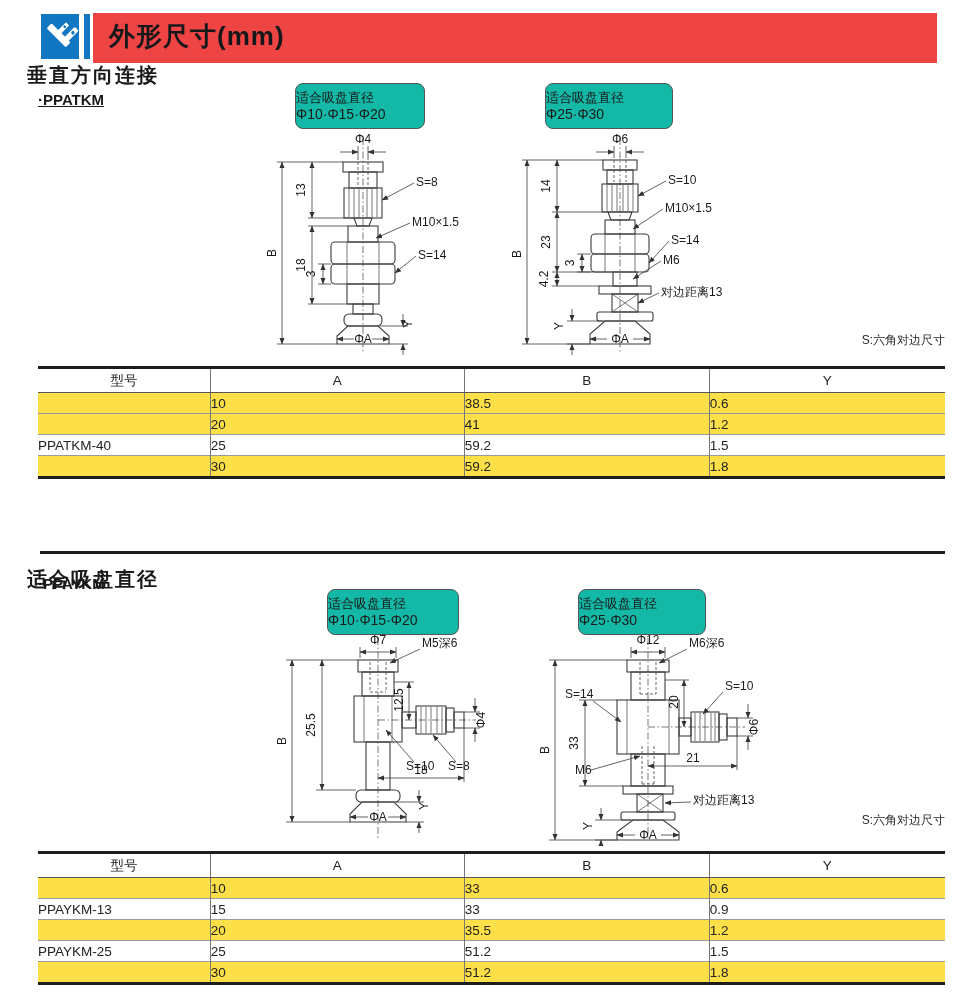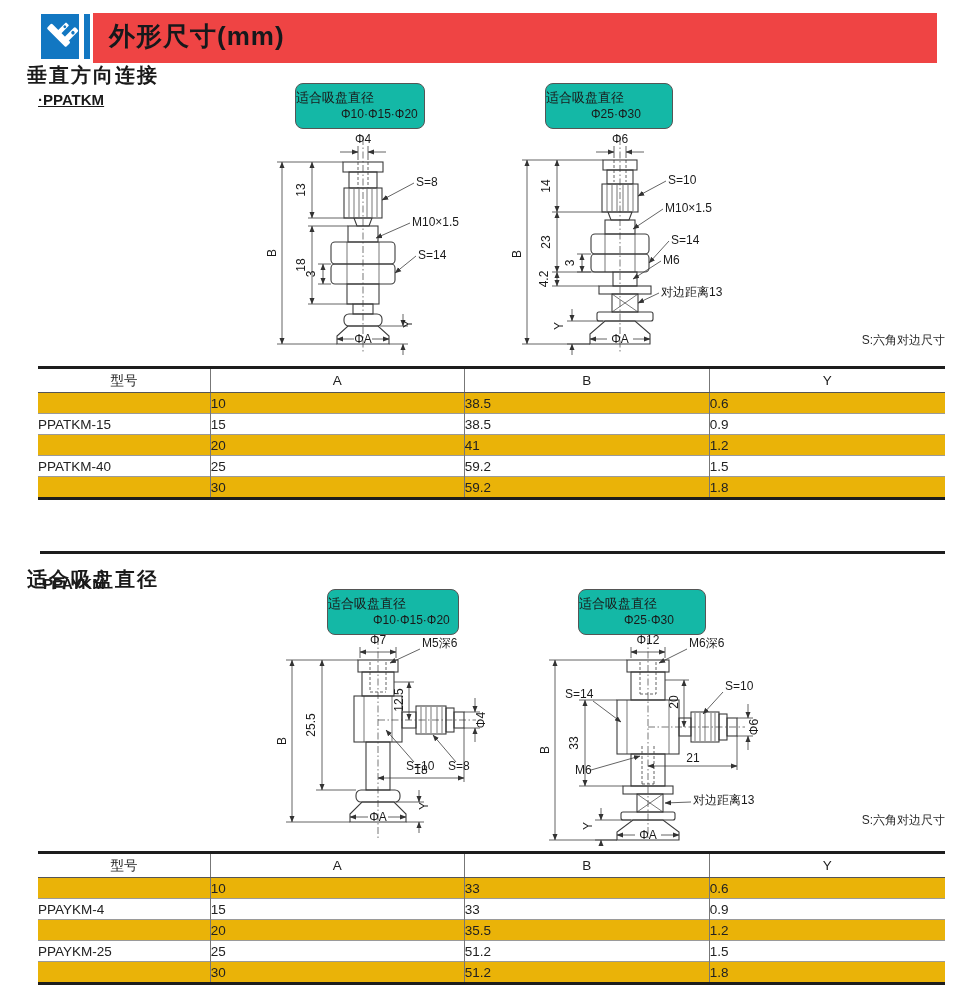--- a/index.html
+++ b/index.html
@@ -11,35 +11,35 @@
   .accent-bar{position:absolute;left:84px;top:14px;width:6px;height:45px;background:#1277c2;}
   .banner{position:absolute;left:93px;top:13px;width:844px;height:50px;background:#ef4444;}
   .banner .t{font-size:26px;font-weight:bold;line-height:46px;padding-left:16px;color:#15181b;letter-spacing:1px;}
 
   .sec-title{position:absolute;left:27px;font-size:20px;font-weight:bold;letter-spacing:2px;}
   .sec-model{position:absolute;left:38px;font-size:15px;font-weight:bold;}
 
   .fit-box{position:absolute;border:1.5px solid #555;border-radius:8px;background:#14b8a6;
            display:flex;flex-direction:column;justify-content:center;align-items:flex-start;}
   .fit-box .l1{font-size:13px;line-height:16px;}
-  .fit-box .l2{font-size:12px;line-height:17px;margin-left:45px;}
+  .fit-box .l2{font-size:14px;line-height:17px;}
 
   .note{position:absolute;left:645px;width:300px;text-align:right;font-size:12px;color:#2a2a2a;}
 
   .divider{position:absolute;left:40px;width:905px;height:3px;background:#1d1d1d;}
 
   
   table.spec{position:absolute;left:38px;width:907px;border-collapse:collapse;
              border-top:3px solid #1d1d1d;border-bottom:3px solid #1d1d1d;
              font-size:13.5px;color:#222;table-layout:fixed;}
   table.spec th{font-weight:normal;height:23px;border-bottom:1px solid #555;}
   table.spec td{height:20px;border-top:1px solid #9a9a9a;}
   table.spec th,table.spec td{padding:0;}
   table.spec .vl{border-left:1px solid #777;}
-  table.spec tr.alt{background:#eab308;border-radius:6px;}
+  table.spec tr.alt{background:#fde047;border-radius:6px;}
 
   
   svg.draw{position:absolute;overflow:visible;}
   svg .o{fill:none;stroke:#3c3c3c;stroke-width:1.1;}
   svg .h{stroke:#3c3c3c;stroke-width:0.7;}
   svg .c{stroke:#3c3c3c;stroke-width:0.7;stroke-dasharray:7 2.5 1.5 2.5;}
   svg .d{fill:none;stroke:#3c3c3c;stroke-width:0.8;}
   svg .dash{stroke:#3c3c3c;stroke-width:0.8;stroke-dasharray:3 2;}
   svg text.t{font-family:"Liberation Sans","DejaVu Sans",sans-serif;font-size:12px;fill:#1a1a1a;}
 </style>
@@ -231,26 +231,20 @@
       <th>型号</th>
       <th class="vl">A</th>
       <th class="vl">B</th>
       <th class="vl">Y</th>
     </tr>
     <tr class="alt">
       <td></td>
       <td class="vl">10</td>
       <td class="vl">38.5</td>
       <td class="vl">0.6</td>
-    </tr>
-    <tr>
-      <td>PPATKM-15</td>
-      <td class="vl">15</td>
-      <td class="vl">38.5</td>
-      <td class="vl">0.9</td>
     </tr>
     <tr class="alt">
       <td></td>
       <td class="vl">20</td>
       <td class="vl">41</td>
       <td class="vl">1.2</td>
     </tr>
     <tr>
       <td>PPATKM-40</td>
       <td class="vl">25</td>
@@ -440,21 +434,21 @@
       <th class="vl">B</th>
       <th class="vl">Y</th>
     </tr>
     <tr class="alt">
       <td></td>
       <td class="vl">10</td>
       <td class="vl">33</td>
       <td class="vl">0.6</td>
     </tr>
     <tr>
-      <td>PPAYKM-4</td>
+      <td>PPAYKM-13</td>
       <td class="vl">15</td>
       <td class="vl">33</td>
       <td class="vl">0.9</td>
     </tr>
     <tr class="alt">
       <td></td>
       <td class="vl">20</td>
       <td class="vl">35.5</td>
       <td class="vl">1.2</td>
     </tr>

